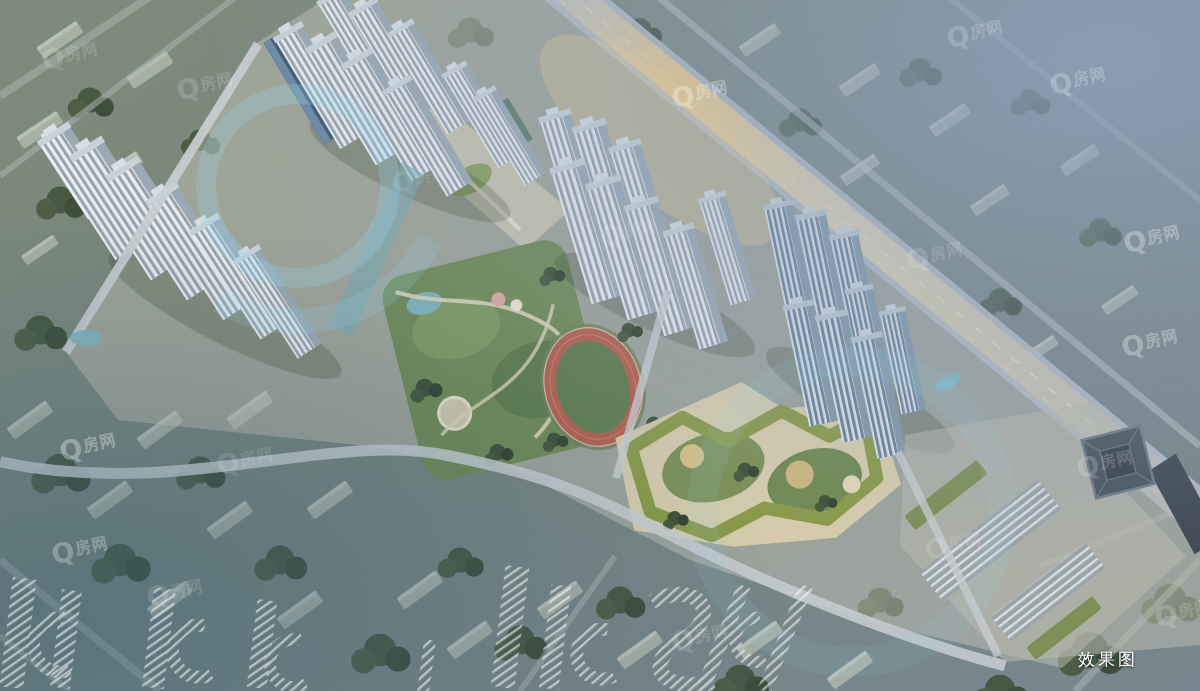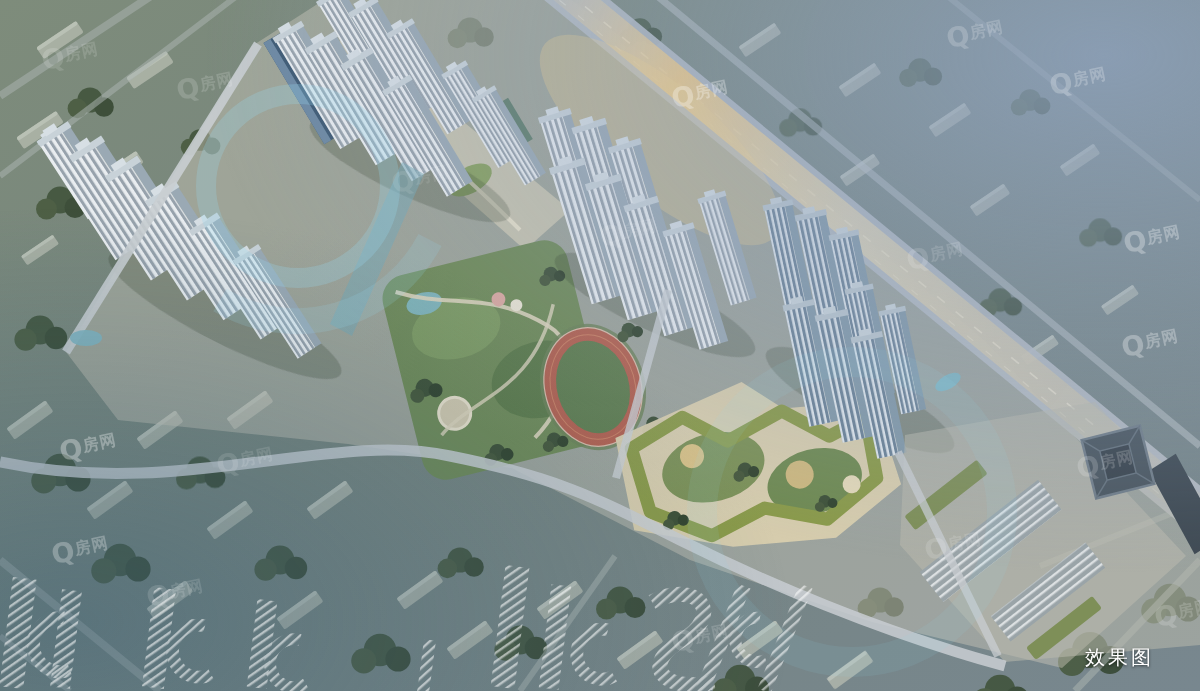--- a/index.html
+++ b/index.html
@@ -12,22 +12,22 @@
   .wm-layer{position:absolute;left:0;top:0;width:100%;height:100%;pointer-events:none;}
   .wm{
     position:absolute;color:#ffffff;font-weight:bold;white-space:nowrap;
     transform:translate(-50%,-50%) rotate(-12deg);
     display:flex;align-items:center;gap:1px;
     text-shadow:0 0 2px rgba(255,255,255,0.15);
   }
   .wm .q{font-size:27px;font-weight:800;line-height:1;}
   .wm .t{font-size:16px;letter-spacing:1px;}
   .corner-label{
-    position:absolute;right:46px;bottom:20px;color:#ffffff;
-    font-size:20px;letter-spacing:3px;
+    position:absolute;right:62px;bottom:20px;color:#ffffff;
+    font-size:17px;letter-spacing:3px;
     text-shadow:0 1px 3px rgba(0,0,0,0.65);
   }
 </style>
 </head>
 <body>
 
 <div class="stage">
 
 <svg width="1200" height="691" viewBox="0 0 1200 691">
   <defs>

